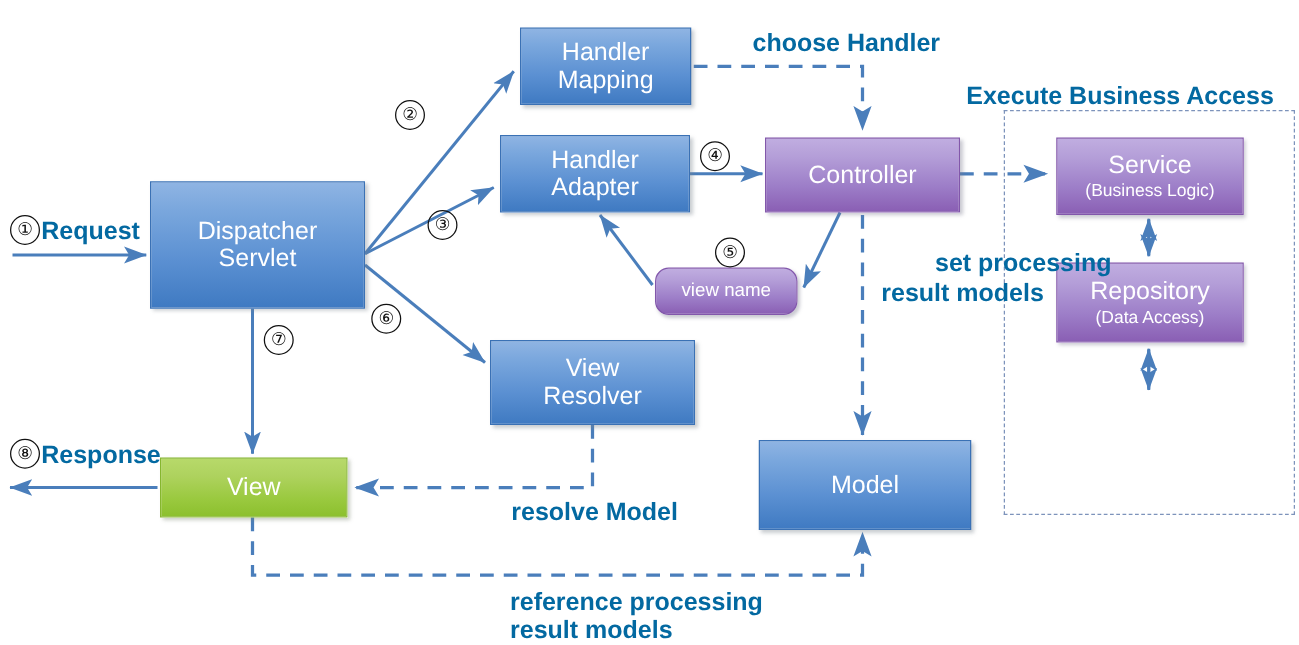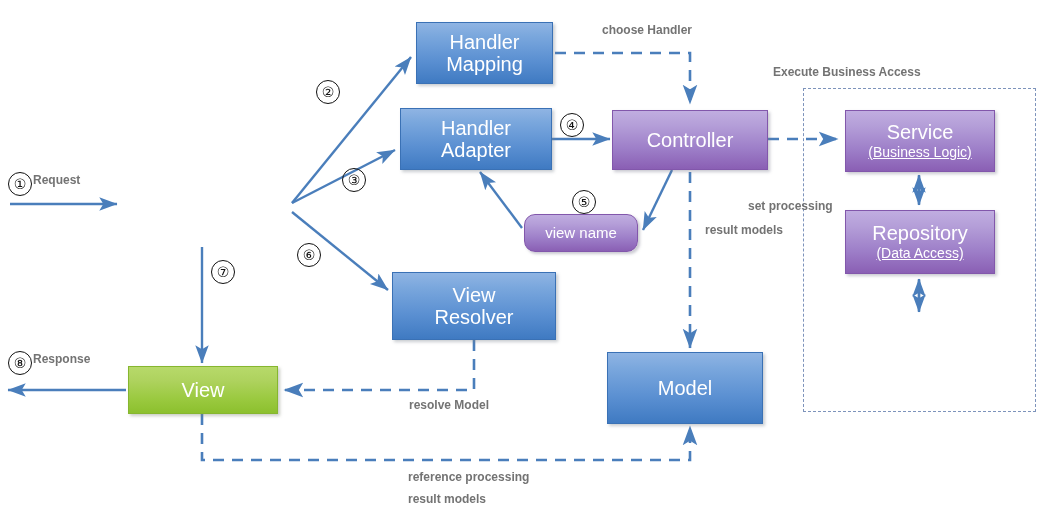--- a/index.html
+++ b/index.html
@@ -65,21 +65,20 @@
     box-shadow: 2px 2px 3px rgba(120,130,110,0.40);
     font-size: 20px;
   }
   .pill {
     border-radius: 11px;
     font-size: 15px;
   }
   .sub {
     font-size: 14px;
     margin-top: 1px;
-    text-decoration: underline;
   }
 
   
   .db-wrap {
     position: absolute;
     z-index: 5;
   }
   .db-body {
     position: absolute;
     left: 0;
@@ -123,22 +122,22 @@
     align-items: center;
     justify-content: center;
     color: #ffffff;
     font-size: 20px;
     z-index: 3;
   }
 
   
   .label {
     position: absolute;
-    color: #737373;
-    font-size: 12px;
+    color: #0369a1;
+    font-size: 20px;
     font-weight: bold;
     white-space: nowrap;
     line-height: 1.25;
     z-index: 6;
   }
   .step {
     position: absolute;
     width: 22px;
     height: 22px;
     border: 1.4px solid #111;
@@ -209,20 +208,24 @@
       <line x1="768" y1="139" x2="838" y2="139" marker-end="url(#ahd)"></line>
 
       <line x1="690" y1="172" x2="690" y2="348" marker-end="url(#ahd)"></line>
 
       <path d="M474,340 L474,390 L284,390" marker-end="url(#ahd)"></path>
 
       <path d="M202,414 L202,460 L690,460 L690,426" marker-end="url(#ahd)"></path>
     </g>
   </svg>
 
+  <div class="node blue-box" style="left:120px; top:145px; width:172px; height:102px;">
+    <span class="ttl">Dispatcher</span>
+    <span class="ttl">Servlet</span>
+  </div>
 
   <div class="node blue-box" style="left:416px; top:22px; width:137px; height:62px;">
     <span class="ttl">Handler</span>
     <span class="ttl">Mapping</span>
   </div>
 
   <div class="node blue-box" style="left:400px; top:108px; width:152px; height:62px;">
     <span class="ttl">Handler</span>
     <span class="ttl">Adapter</span>
   </div>
@@ -237,21 +240,21 @@
 
   <div class="node blue-box" style="left:392px; top:272px; width:164px; height:68px;">
     <span class="ttl">View</span>
     <span class="ttl">Resolver</span>
   </div>
 
   <div class="node green-box" style="left:128px; top:366px; width:150px; height:48px;">
     <span class="ttl">View</span>
   </div>
 
-  <div class="node blue-box" style="left:607px; top:352px; width:156px; height:72px;">
+  <div class="node blue-box" style="left:607px; top:352px; width:170px; height:72px;">
     <span class="ttl">Model</span>
   </div>
 
   <div class="node purple-box" style="left:845px; top:110px; width:150px; height:62px;">
     <span class="ttl">Service</span>
     <span class="sub">(Business Logic)</span>
   </div>
 
   <div class="node purple-box" style="left:845px; top:210px; width:150px; height:64px;">
     <span class="ttl">Repository</span>

